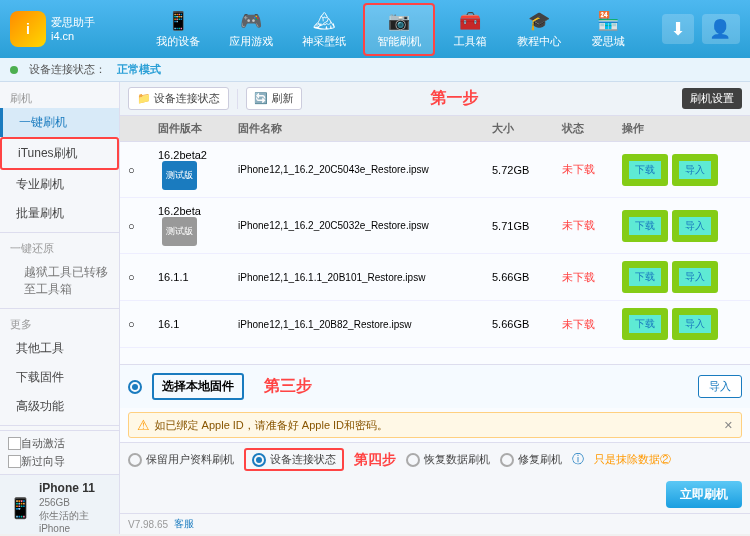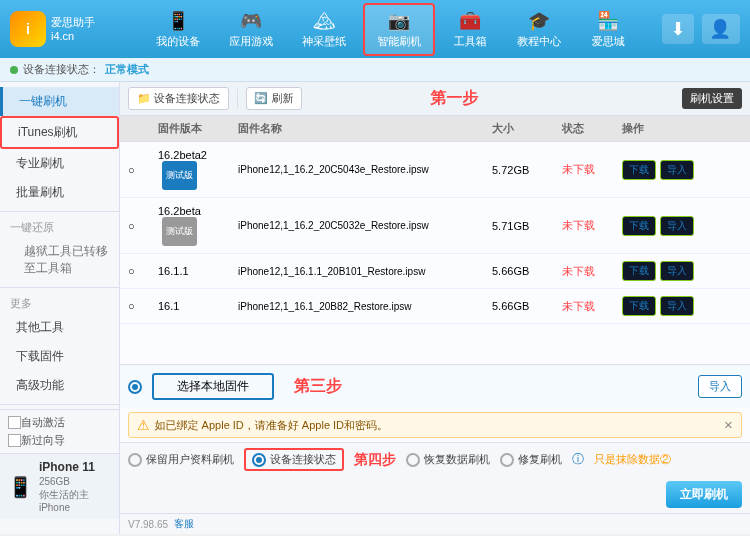--- a/index.html
+++ b/index.html
@@ -11,21 +11,21 @@
     .logo-icon { width: 36px; height: 36px; background: linear-gradient(135deg, #ff8c00, #ffd700); border-radius: 8px; display: flex; align-items: center; justify-content: center; color: white; font-weight: bold; font-size: 14px; margin-right: 5px; }
     .logo-text { color: white; font-size: 11px; line-height: 1.3; }
     .nav-tabs { display: flex; align-items: center; flex: 1; justify-content: center; gap: 5px; }
     .nav-tab { display: flex; flex-direction: column; align-items: center; padding: 5px 12px; color: white; cursor: pointer; border-radius: 4px; font-size: 11px; min-width: 60px; }
     .nav-tab.active-red { background: rgba(255,255,255,0.2); border: 2px solid #ff4444; }
     .nav-tab-icon { font-size: 18px; margin-bottom: 2px; }
     .header-right { display: flex; gap: 8px; align-items: center; }
     .header-btn { background: rgba(255,255,255,0.2); border: none; color: white; padding: 4px 8px; border-radius: 4px; cursor: pointer; font-size: 18px; }
 
     
-    .status-bar { background: #e8f4fc; border-bottom: 1px solid #cde; padding: 4px 10px; font-size: 11px; color: #555; display: flex; align-items: center; gap: 5px; }
+    .status-bar { background: #e8f4fc; border-bottom: 1px solid #cde; padding: 4px 10px; font-size: 11px; color: #555; display: flex; align-items: center; gap: 11px; }
     .status-dot { width: 8px; height: 8px; background: #4caf50; border-radius: 50%; }
 
     
     .main { display: flex; height: calc(536px - 58px - 26px); }
 
     
     .sidebar { width: 120px; background: #f5f7fa; border-right: 1px solid #dde; overflow-y: auto; padding: 5px 0; }
     .sidebar-section-title { font-size: 11px; color: #999; padding: 4px 10px 2px; }
     .sidebar-item { padding: 6px 10px 6px 16px; cursor: pointer; color: #444; font-size: 12px; display: flex; align-items: center; gap: 5px; }
     .sidebar-item.active { background: #d8eaf8; color: #1a7bbf; border-left: 3px solid #1a7bbf; }
@@ -45,21 +45,21 @@
 
     
     .firmware-table { flex: 1; overflow-y: auto; }
     .table-header { display: grid; grid-template-columns: 30px 80px 1fr 70px 60px 120px; background: #e5e5e5; border-bottom: 1px solid #dde; padding: 5px 8px; font-size: 11px; color: #666; font-weight: bold; }
     .table-row { display: grid; grid-template-columns: 30px 80px 1fr 70px 60px 120px; padding: 7px 8px; border-bottom: 1px solid #eef; align-items: center; font-size: 11px; }
     .badge { font-size: 9px; padding: 8px 4px; border-radius: 3px; color: white; margin-left: 4px; display: inline-block; }
     .badge-blue { background: #1a7bbf; }
     .badge-gray { background: #999; }
     .status-download { color: #ff4444; font-size: 11px; }
     .action-btns { display: flex; gap: 4px; }
-    .action-btn { background: #0f172a; border: 1px solid #84cc16; color: #1a7bbf; padding: 2px 6px; border-radius: 3px; cursor: pointer; font-size: 10px; }
+    .action-btn { background: #5eead4; border: 7px solid #84cc16; color: #1a7bbf; padding: 2px 6px; border-radius: 3px; cursor: pointer; font-size: 10px; }
 
     
     .local-firmware { display: flex; align-items: center; padding: 8px; background: #f5faff; border-top: 1px solid #dde; gap: 10px; }
     .radio-btn { width: 14px; height: 14px; border-radius: 50%; border: 2px solid #1a7bbf; display: flex; align-items: center; justify-content: center; cursor: pointer; flex-shrink: 0; }
     .radio-btn.selected::after { content: ''; width: 6px; height: 6px; background: #1a7bbf; border-radius: 50%; }
     .local-step { color: #ff4444; font-size: 16px; font-weight: bold; margin-left: 10px; }
     .import-btn { margin-left: auto; background: white; border: 1px solid #1a7bbf; color: #1a7bbf; padding: 3px 10px; border-radius: 3px; cursor: pointer; font-size: 11px; }
 
     
     .bottom-bar { background: #f5f7fa; border-top: 1px solid #dde; padding: 4px 8px; display: flex; align-items: center; gap: 8px; }
@@ -139,20 +139,21 @@
 
 <div class="status-bar">
   <span class="status-dot"></span>
   <span>设备连接状态：</span>
   <span style="color:#2a9fd6; font-weight:bold;">正常模式</span>
 </div>
 
 <div class="main">
 
   <div class="sidebar">
+    <div class="sidebar-section-title">刷机</div>
     <div class="sidebar-item active">
       <span>一键刷机</span>
     </div>
     <div class="sidebar-item bordered" style="border: 2px solid #ff4444; border-radius: 3px; position: relative;">
       <span>iTunes刷机</span>
 
     </div>
     <div class="sidebar-item">
       <span>专业刷机</span>
     </div>
@@ -277,21 +278,21 @@
         <span class="status-download">未下载</span>
         <span class="action-btns">
           <button class="action-btn">下载</button>
           <button class="action-btn">导入</button>
         </span>
       </div>
     </div>
 
     <div class="local-firmware">
       <div class="radio-btn selected"></div>
-      <span style="border: 2px solid #1a7bbf; padding: 3px 23px; border-radius: 3px;">选择本地固件</span>
+      <span style="border: 2px solid #1a7bbf; padding: 3px 8px; border-radius: 3px; font-weight: bold;">选择本地固件</span>
       <span class="local-step">第三步</span>
       <button class="import-btn">导入</button>
     </div>
 
     <div class="warning-banner">
       <span class="warn-icon">⚠</span>
       <span>如已绑定 Apple ID，请准备好 Apple ID和密码。</span>
       <span class="close-x">✕</span>
     </div>
 

